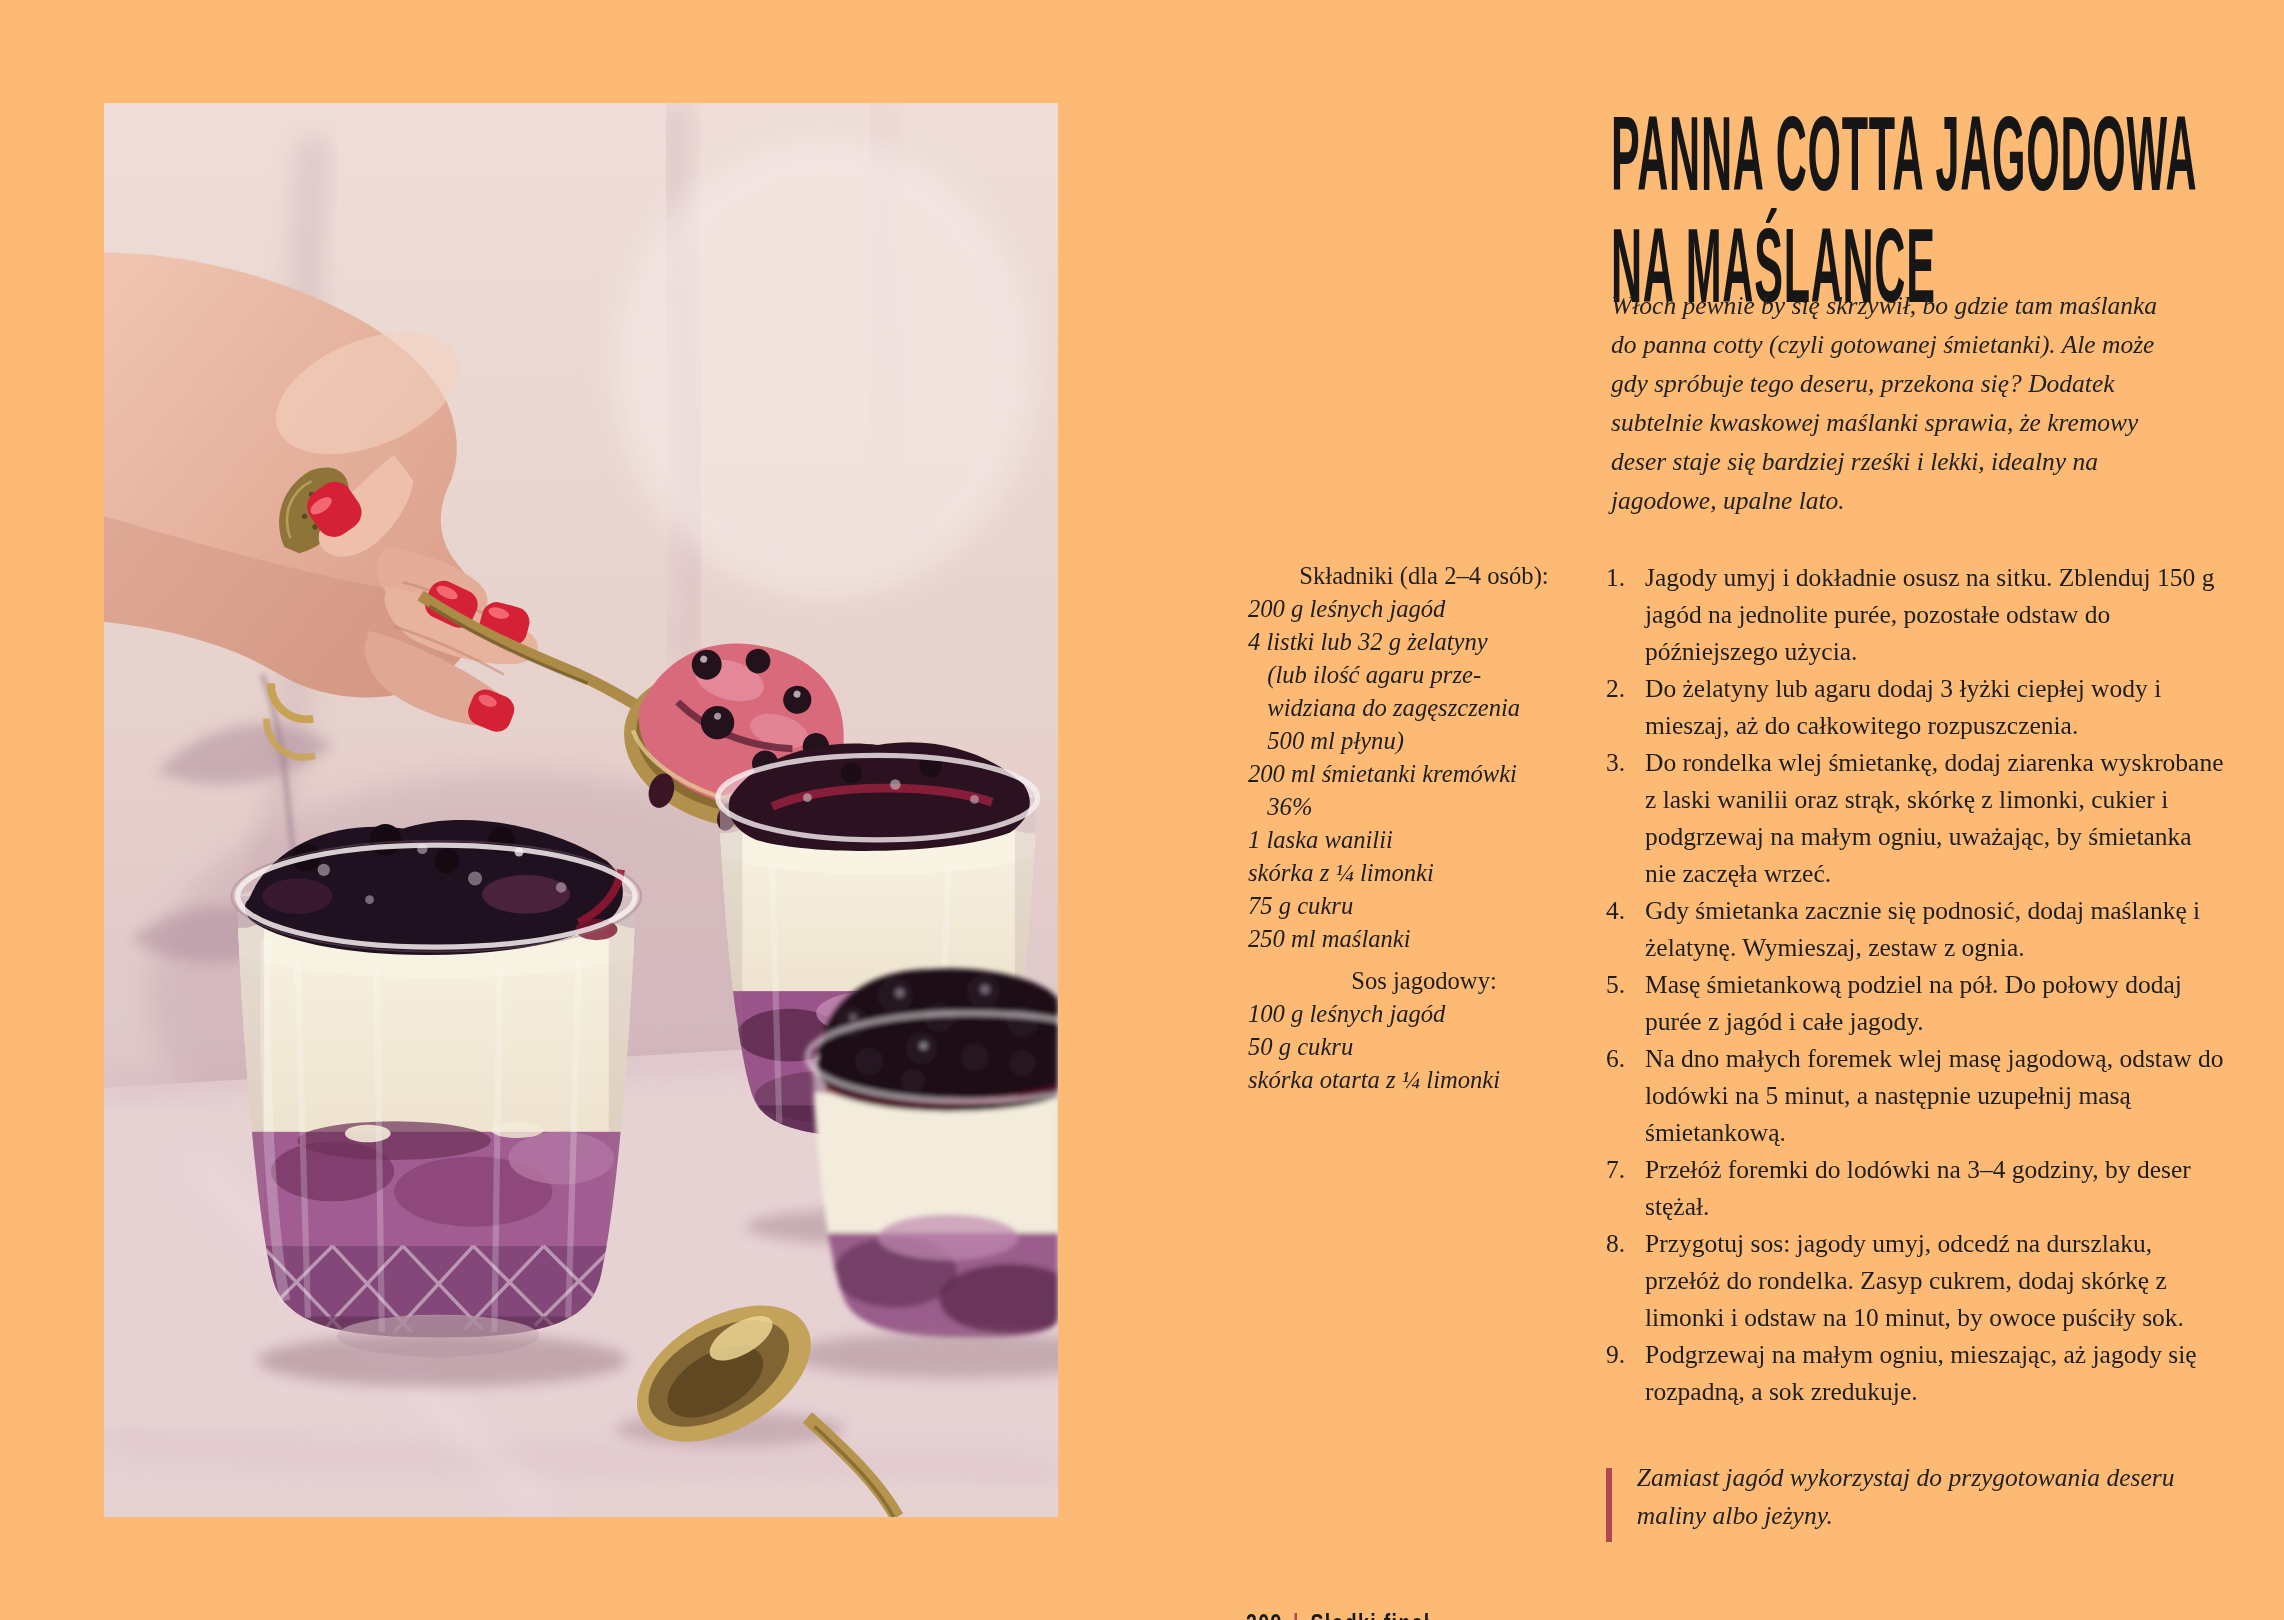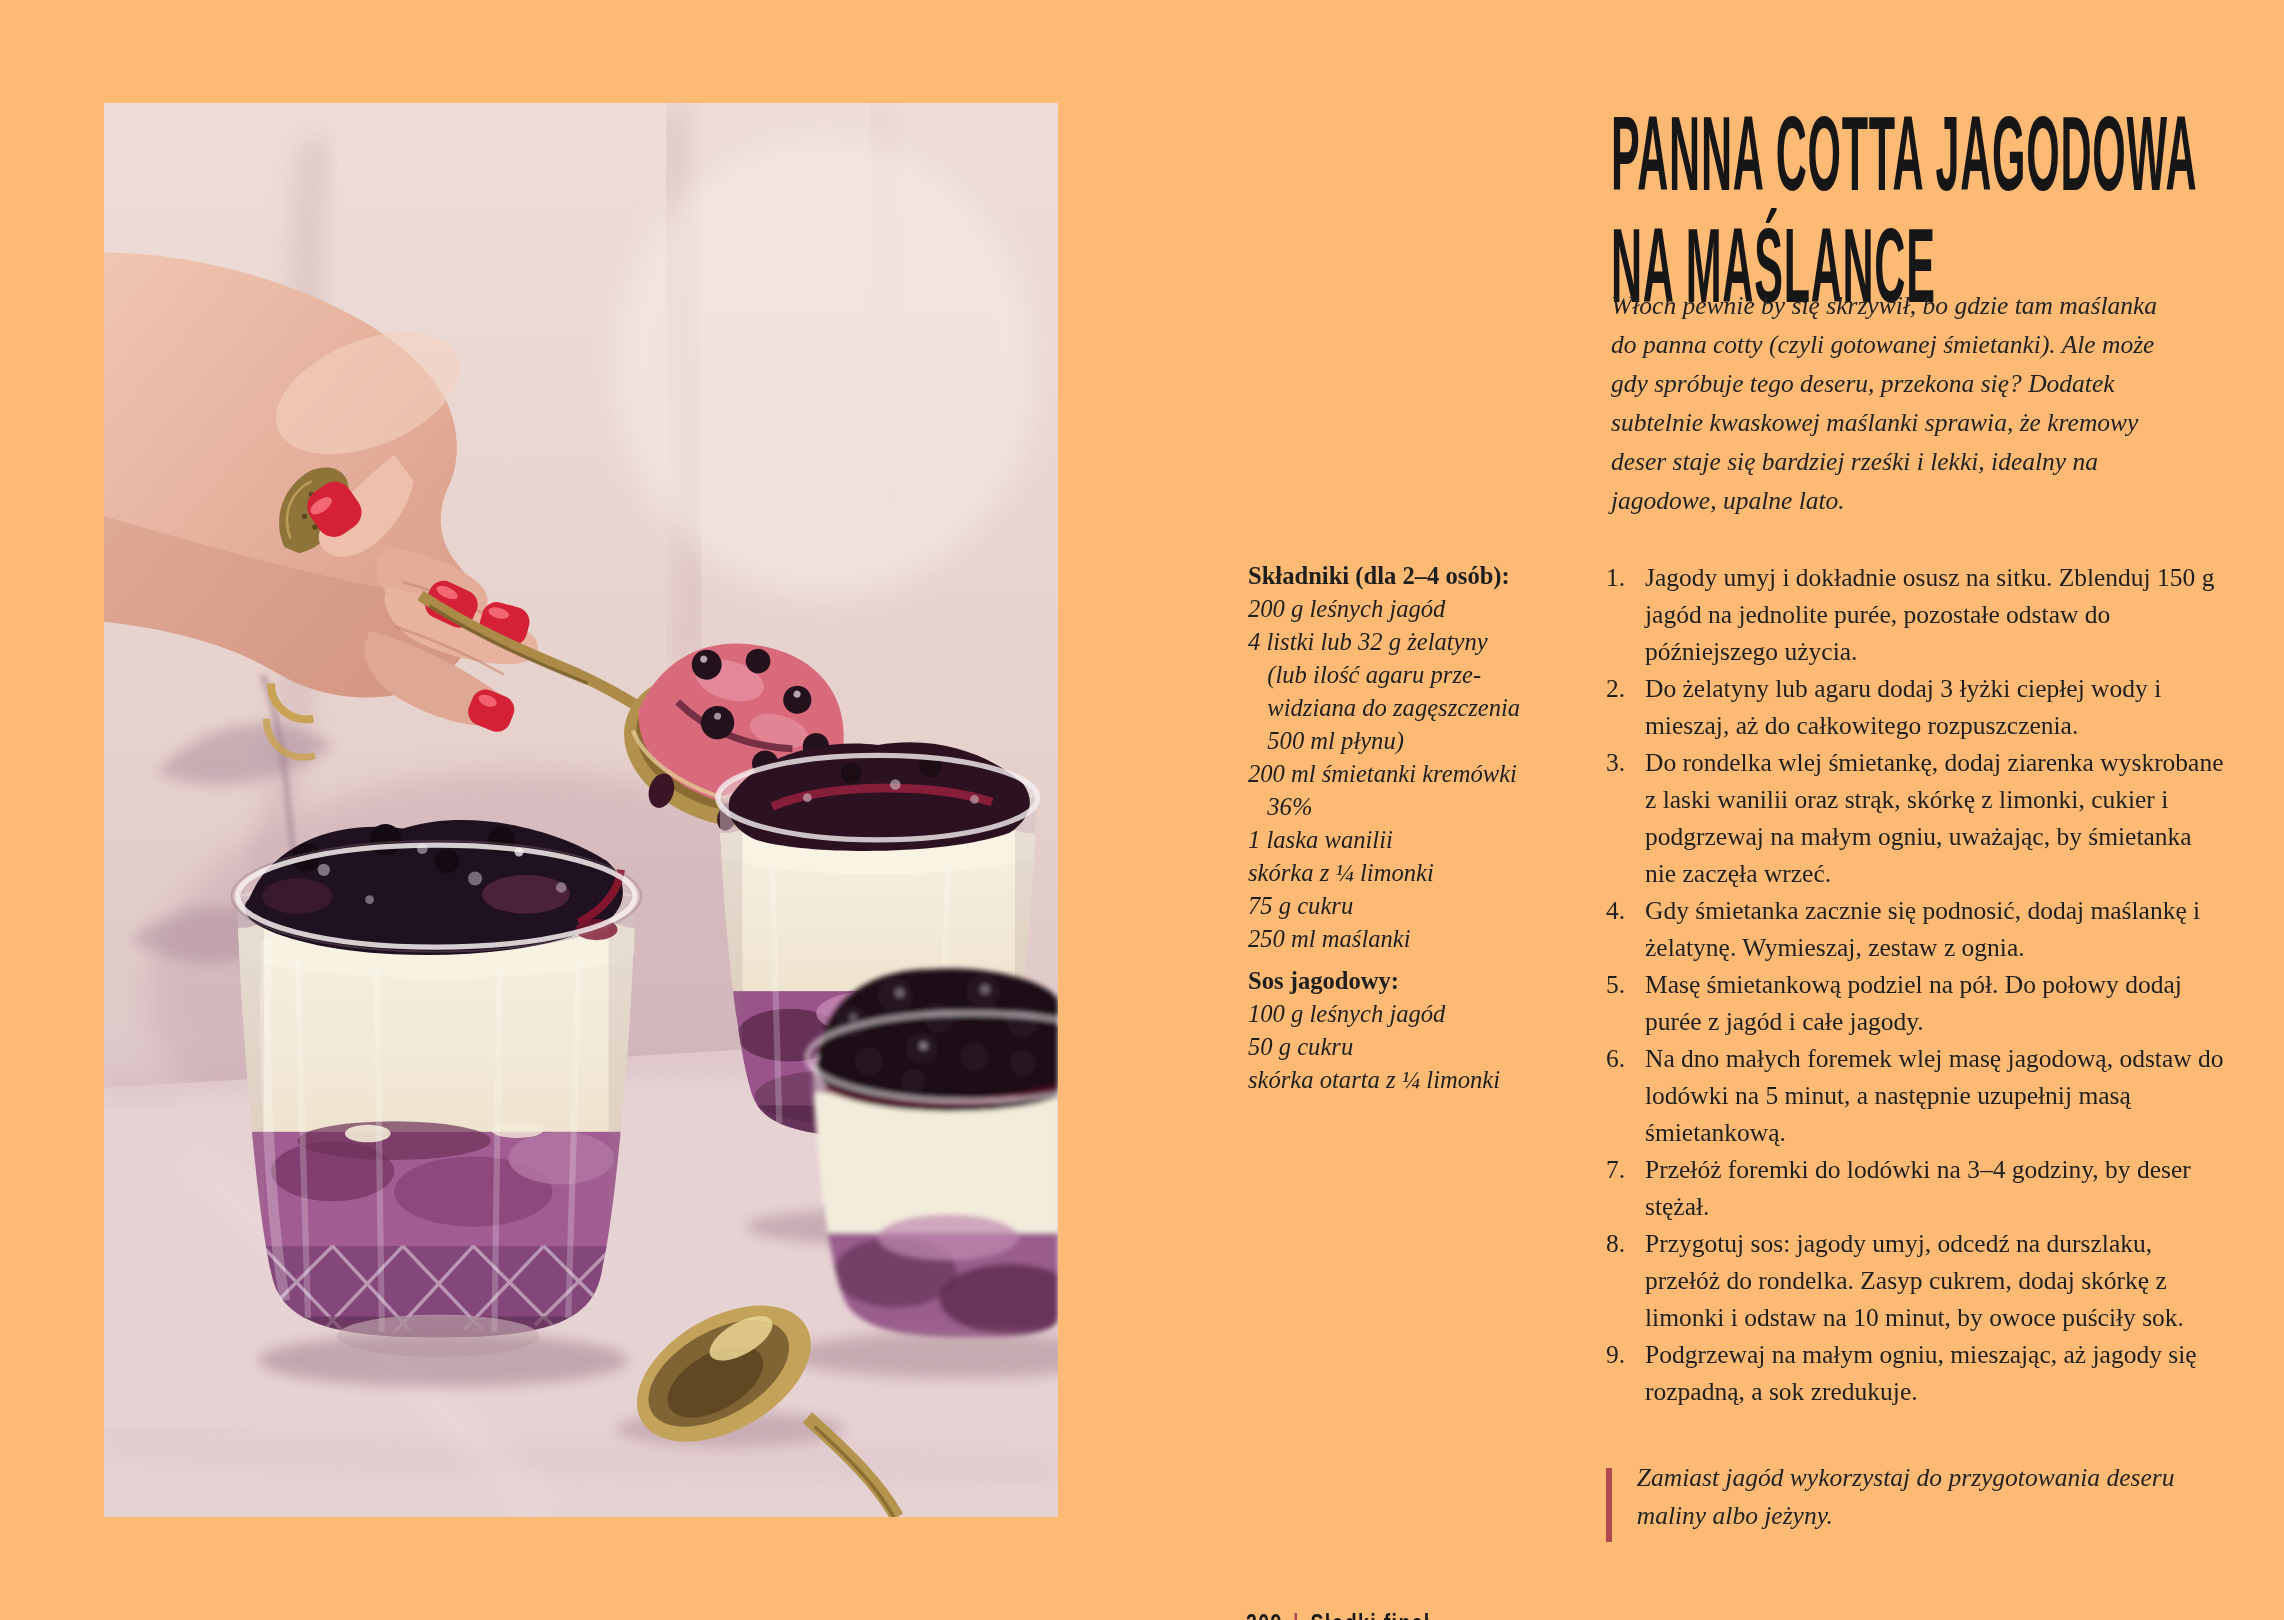--- a/index.html
+++ b/index.html
@@ -39,21 +39,21 @@
     position:absolute;left:1611px;top:286px;width:573px;margin:0;
     font-style:italic;
     font-size:25.5px;line-height:39px;
     color:#222222;
   }
   
   .ingredients{
     position:absolute;left:1248px;top:559px;width:352px;
     font-size:24.6px;line-height:33px;color:#1e1e1e;
   }
-  .ing-header{font-weight:700;}
+  .ing-header{font-weight:400;text-align:center;}
   .ing-header.sauce{margin-top:9px;}
   .ing{font-style:italic;}
   .ing.indent{padding-left:19.3px;}
   
   .steps{
     position:absolute;left:1606px;top:559px;width:621px;
     margin:0;padding:0;list-style:none;
     font-size:25.5px;line-height:37px;color:#1e1e1e;
   }
   .step{display:flex;}

